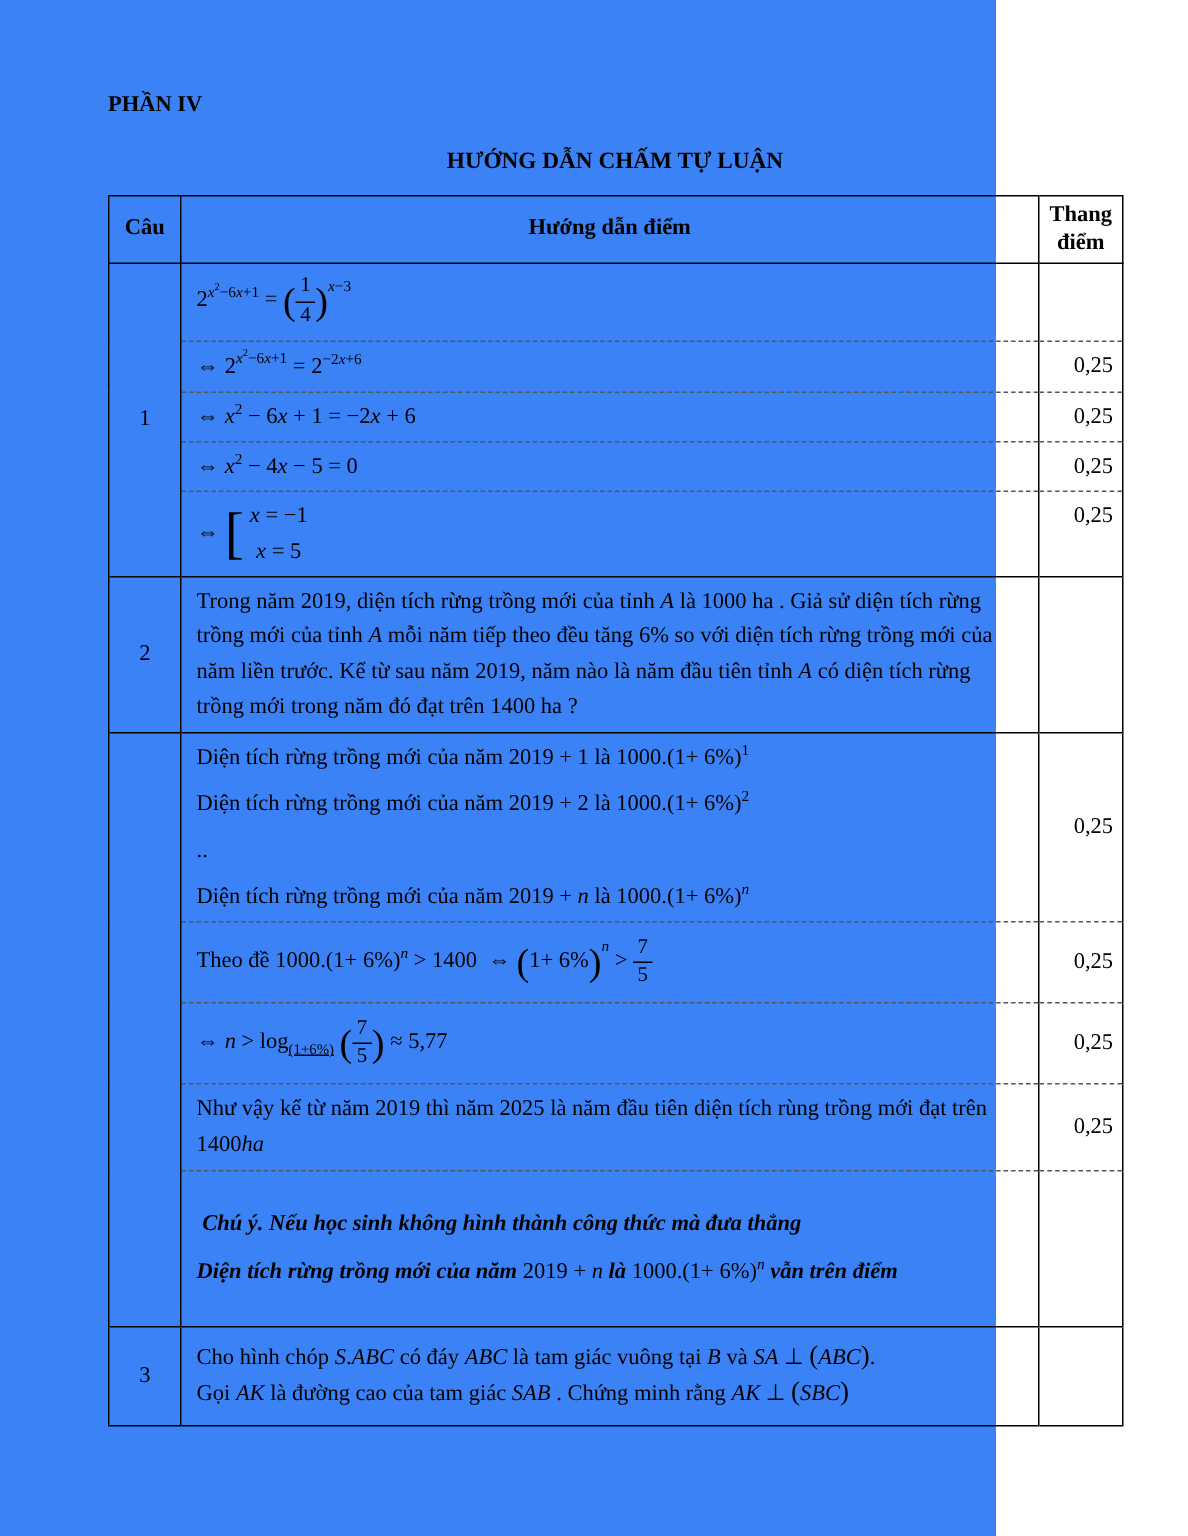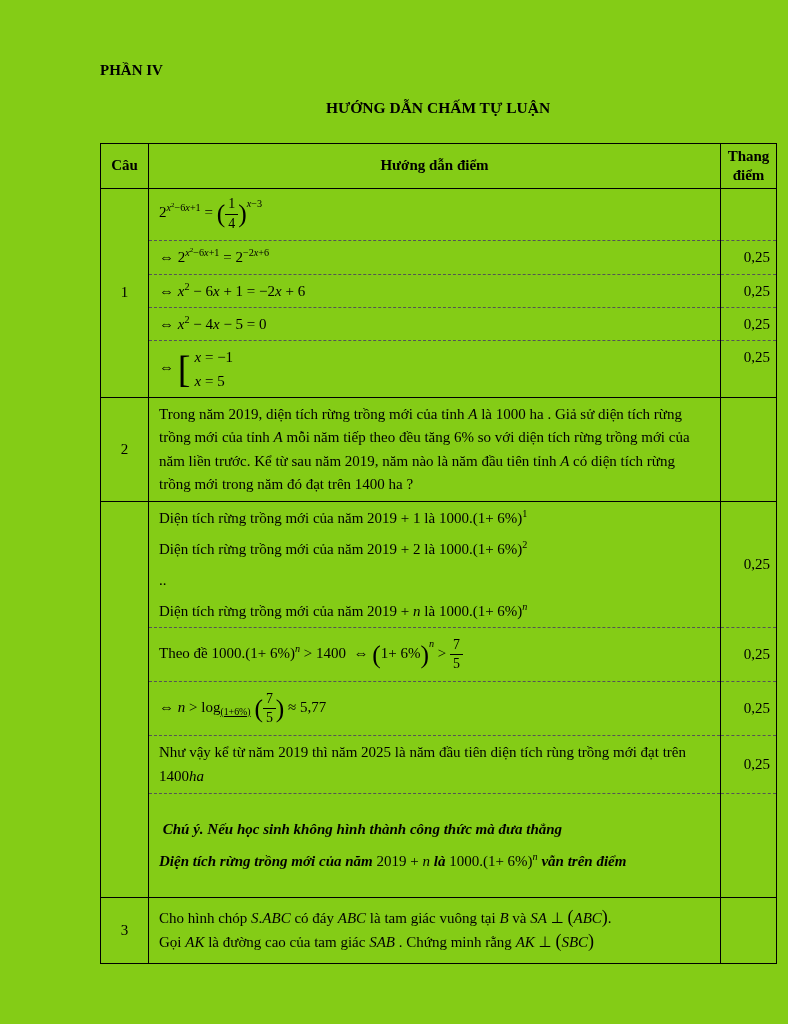--- a/index.html
+++ b/index.html
@@ -3,23 +3,23 @@
 <meta charset="utf-8">
 <style>
   * { margin:0; padding:0; box-sizing:border-box; }
   html,body { background:#ffffff; }
   body {
     width:792px; height:1024px;
     font-family:"Liberation Serif", serif;
     font-size:15px; color:#000;
     position:relative; overflow:hidden;
   }
-  .page { position:absolute; left:0; top:0; width:788px; height:1024px; background:#84cc16; padding:62px 44px 0 100px; }
+  .page { position:absolute; left:0; top:0; width:664px; height:1024px; background:#3b82f6; padding:62px 44px 0 72px; }
   .part-label { font-weight:bold; font-size:15px; margin-bottom:20px; }
-  .doc-title { text-align:center; font-weight:bold; font-size:15.5px; margin-bottom:26px; width:676px; }
+  .doc-title { text-align:center; font-weight:bold; font-size:15.5px; margin-bottom:13px; width:676px; }
 
   table.rubric { border-collapse:collapse; width:676px; table-layout:fixed; border:1.5px solid #000; }
   th, td { border-left:1px solid #000; border-right:1px solid #000; vertical-align:middle; }
   thead th { border-bottom:1.2px solid #000; font-weight:bold; text-align:center; padding:3px 2px; height:44px; line-height:1.25; }
   tr.major > td { border-top:1px solid #000; }
   tr.sub > td { border-top:1px dashed #555; }
   td.q { text-align:center; font-size:15px; }
   td.c { padding:4px 10px; line-height:1.55; }
   td.s { padding:3px 6px; text-align:right; }
   td.s.top { vertical-align:top; padding-top:8px; }
@@ -28,21 +28,21 @@
   sup { font-size:68%; }
   sub.lo { font-size:66%; vertical-align:-0.35em;text-decoration:underline; }
   sup.hi { position:relative; top:-0.45em; }
   .bp { font-size:170%; line-height:1; display:inline-block; vertical-align:middle; font-weight:300; }
   .bp2 { font-size:120%; line-height:1; }
   .frac { display:inline-block; vertical-align:middle; text-align:center; line-height:1.15; font-size:93%; }
   .frac .num { display:block; border-bottom:1px solid #000; padding:0 3px 1px; }
   .frac .den { display:block; padding-top:1px; }
   .bigbr { font-size:255%; line-height:0.85; vertical-align:middle; display:inline-block; margin-right:4px; font-weight:200; }
   .stack { display:inline-block; vertical-align:middle; }
-  .stack span { display:block; line-height:1.6; }
+  .stack span { display:block; line-height:1.6;text-align:center; }
   .ln + .ln { margin-top:7px; }
   i { font-style:italic; }
 </style>
 </head>
 <body>
 
 <div class="page">
 
   <div class="part-label">PHẦN IV</div>
   <div class="doc-title">HƯỚNG DẪN CHẤM TỰ LUẬN</div>

